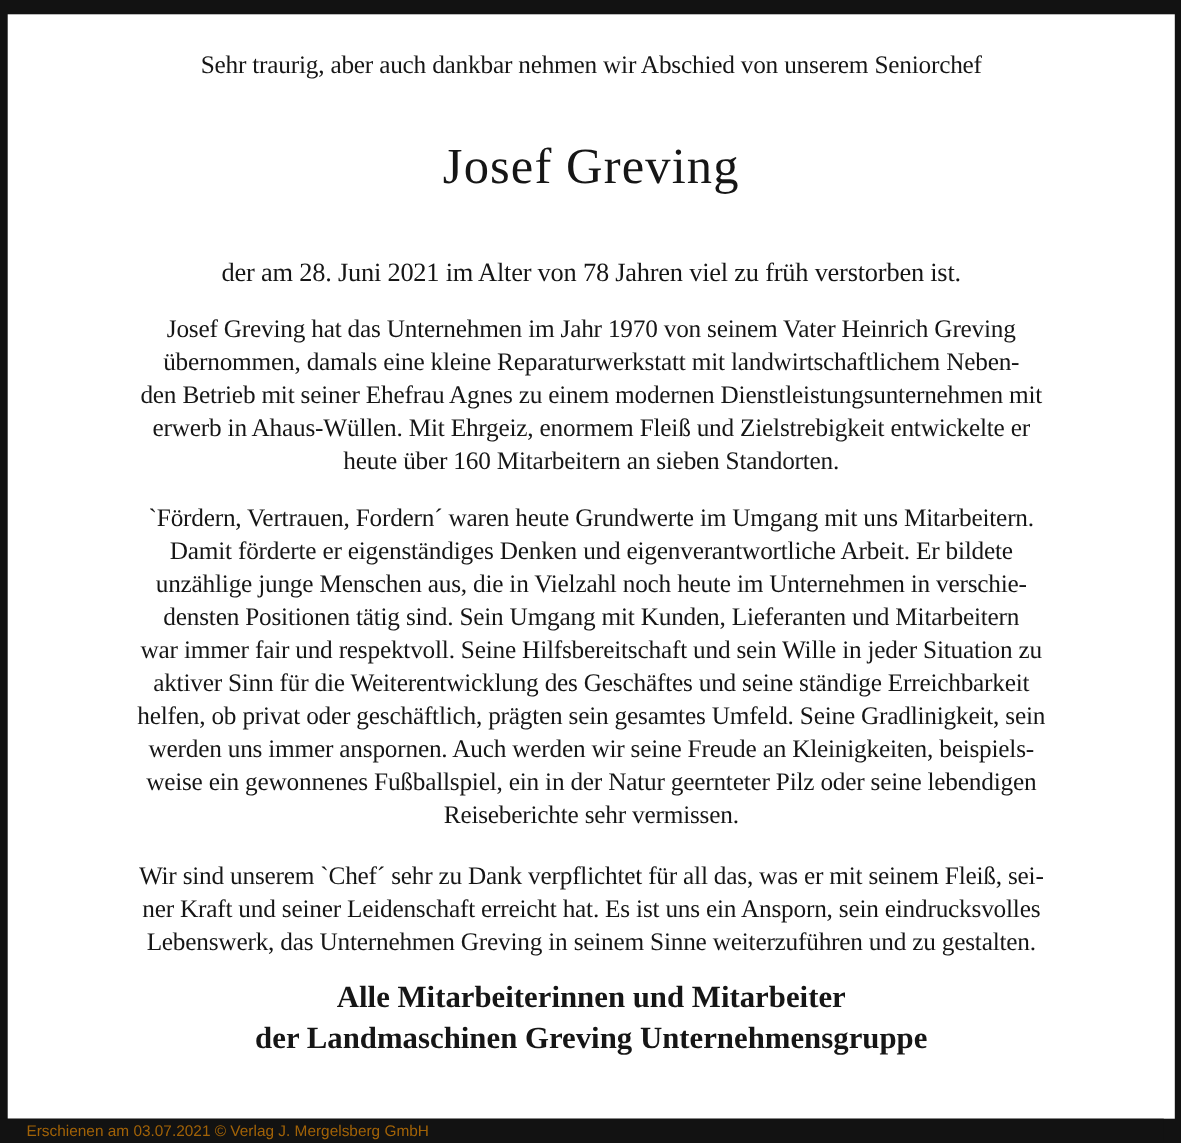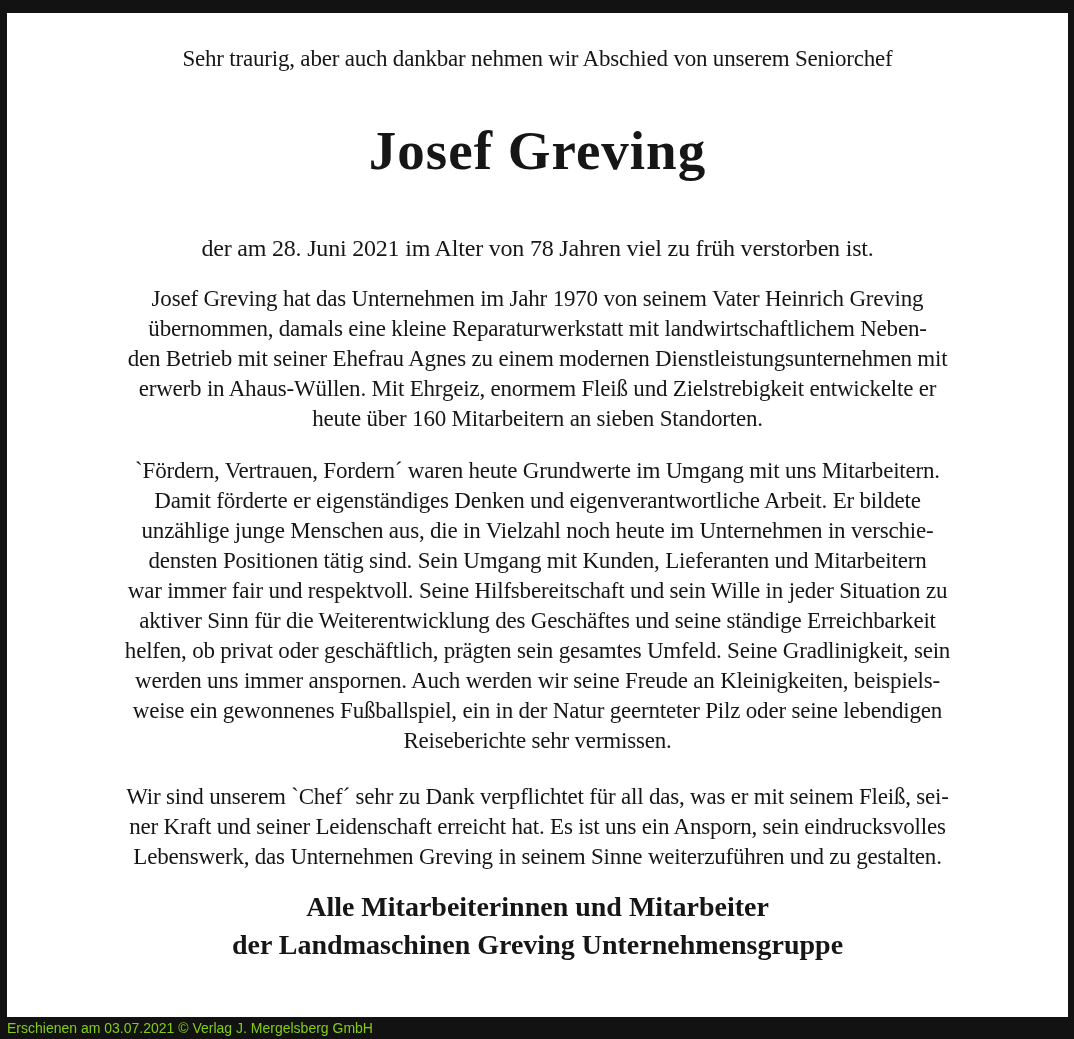--- a/index.html
+++ b/index.html
@@ -28,22 +28,22 @@
   }
   .intro {
     margin: 32px 20px 0 20px;
     font-size: 23px;
     line-height: 28px;
     letter-spacing: -0.2px;
     white-space: nowrap;
   }
   .name {
     margin: 38px 0 0 0;
-    font-weight: bold;
-    font-size: 55px;
+    font-weight: normal;
+    font-size: 46px;
     line-height: 80px;
     letter-spacing: 1px;
   }
   .subtitle {
     margin: 43px 20px 0 20px;
     font-size: 24px;
     line-height: 28px;
     letter-spacing: -0.2px;
     white-space: nowrap;
   }
@@ -68,26 +68,26 @@
     line-height: 38px;
     white-space: nowrap;
   }
   .footer-bar {
     position: absolute;
     left: 0;
     right: 16px;
     bottom: 0;
     height: 22px;
     background: #121212;
-    color: #84cc16;
+    color: #a16207;
     font-family: "Liberation Sans", sans-serif;
     font-size: 14px;
     line-height: 22px;
     text-align: left;
-    padding-left: 7px;
+    padding-left: 24px;
   }
 </style>
 </head>
 <body>
 
 <div class="frame">
   <div class="paper">
 
     <p class="intro">Sehr traurig, aber auch dankbar nehmen wir Abschied von unserem Seniorchef</p>
 

